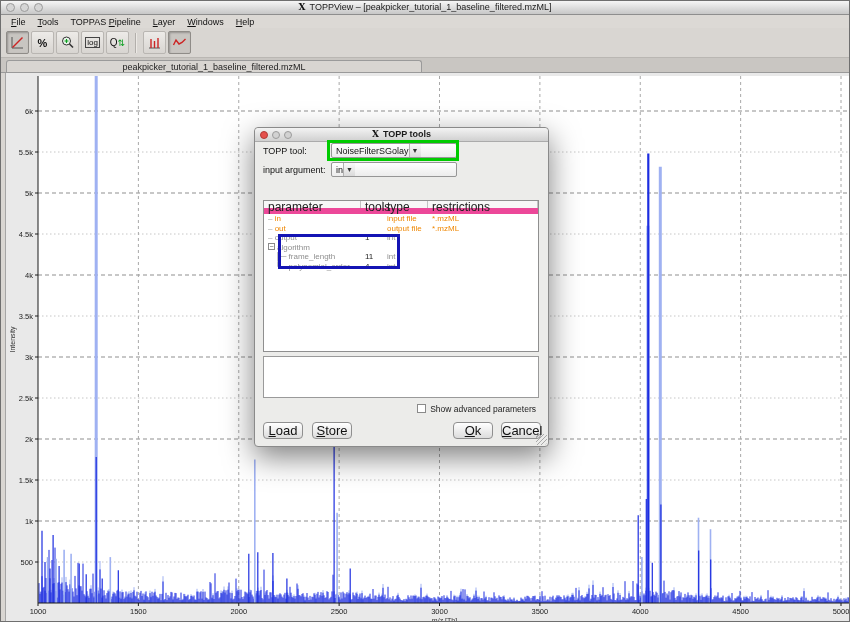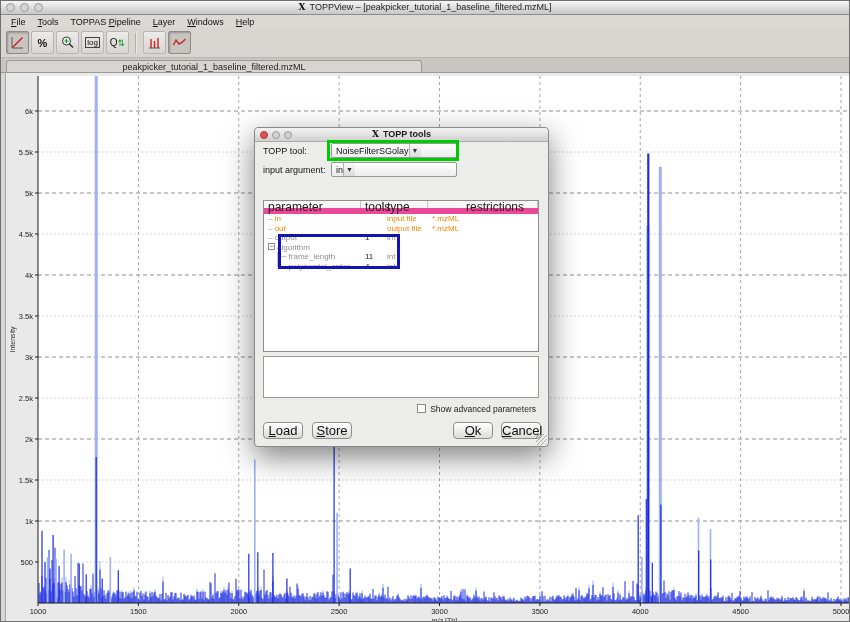--- a/index.html
+++ b/index.html
@@ -276,21 +276,21 @@
           </span>
         </div>
       </div>
     <div class="green-box" style="border-color: rgb(0, 203, 0);"></div>
 
     <div class="param-table">
       <div class="pt-header" id="ptHeader">
           <span class="pt-hcell" style="width: 97px;">parameter</span>
           <span class="pt-hcell" style="width: 22px;">tools</span>
           <span class="pt-hcell" style="width: 45px;">type</span>
-          <span class="pt-hcell" style="width: 108px; flex: 1 1 0%; margin-left: 34px;">restrictions</span>
+          <span class="pt-hcell" style="width: 108px; flex: 1 1 0%;">restrictions</span>
         </div>
       <div id="ptRows">
           <div class="pt-row">
             <span class="pt-cell" style="width: 97px;"><span class="tree">–&nbsp;</span><span class="orange">in</span></span>
             <span class="pt-cell" style="width: 22px;"><span class="val"></span></span>
             <span class="pt-cell" style="width: 45px;"><span class="orange">input file</span></span>
             <span class="pt-cell" style="width: 108px; flex: 1 1 0%;"><span class="orange">*.mzML</span></span>
           </div>
           <div class="pt-row">
             <span class="pt-cell" style="width: 97px;"><span class="tree">–&nbsp;</span><span class="orange">out</span></span>

